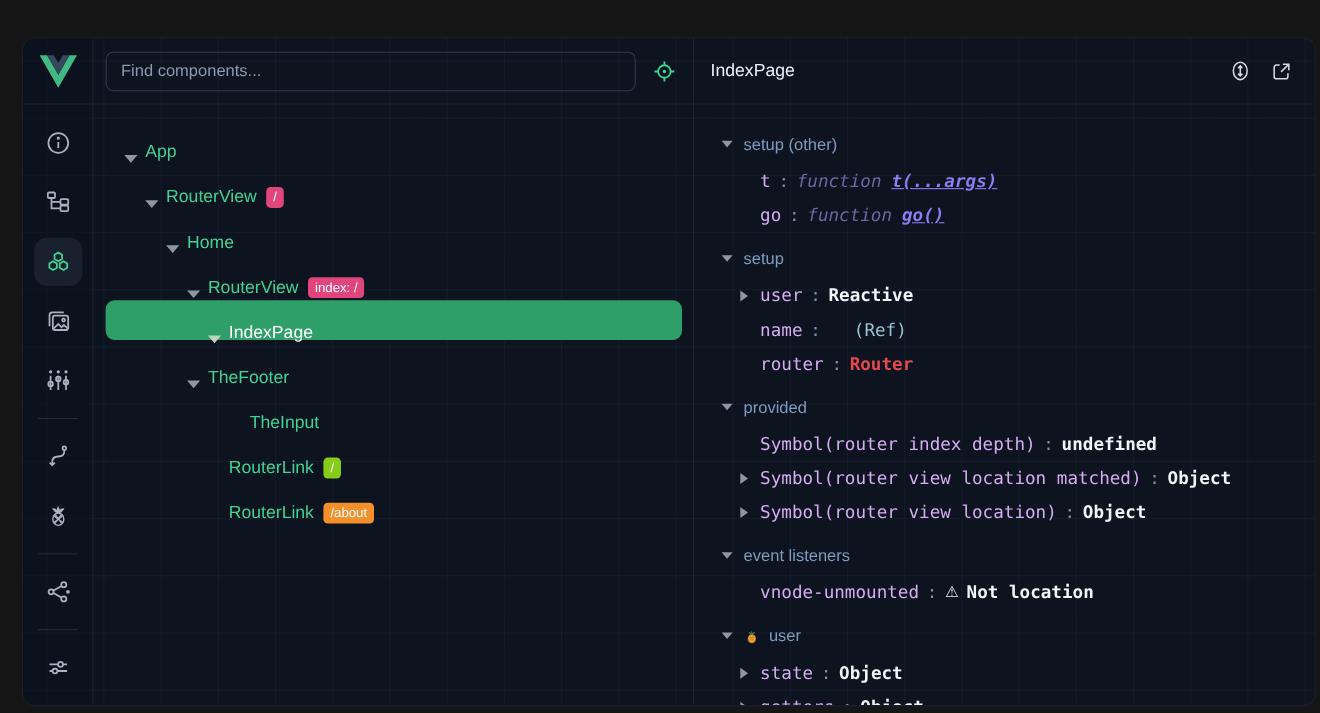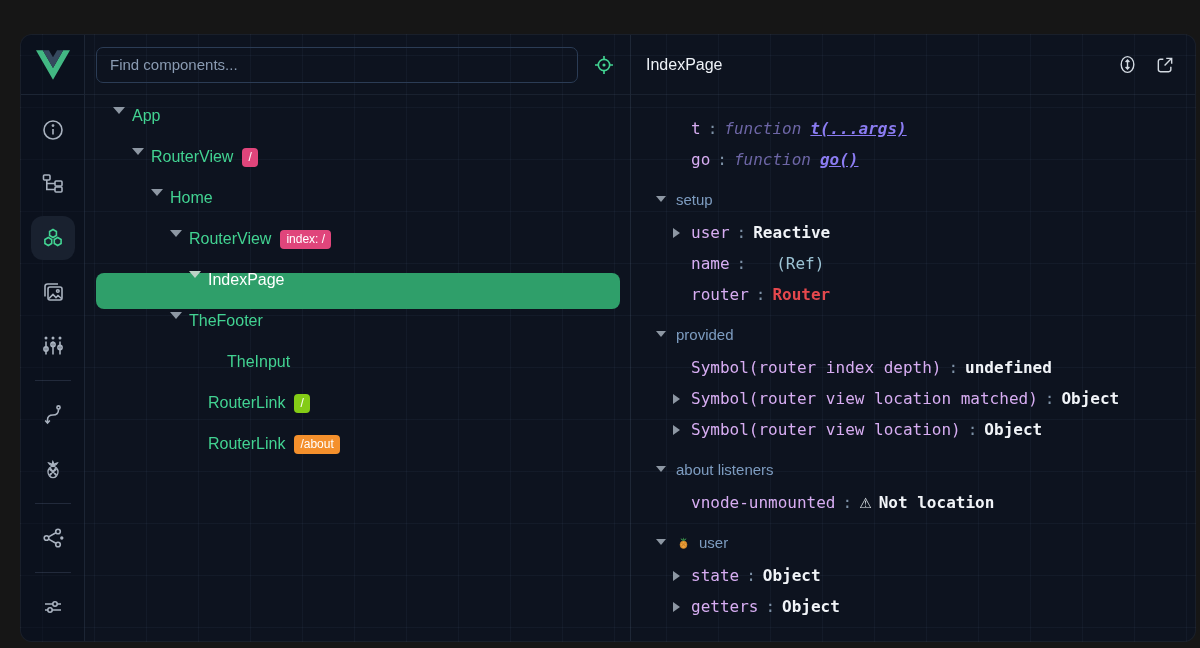--- a/index.html
+++ b/index.html
@@ -32,21 +32,21 @@
   .search-row { height:60px; flex:0 0 60px; display:flex; align-items:center;
                 padding:0 14px 0 11px; border-bottom:1px solid rgba(136,160,200,0.10); }
   .search-input { flex:1; height:36px; background:transparent; border:1px solid #2b3c55;
                   border-radius:7px; color:#dfe6ee; font-size:15px; padding:0 13px; outline:none;
                   font-family:"Liberation Sans",sans-serif; }
   .search-input::placeholder { color:#8a9bb2; }
   .crosshair-btn { margin-left:14px; width:24px; height:24px; display:flex; align-items:center;
                    justify-content:center; cursor:pointer; }
 
   .tree { flex:1; padding-top:12px; overflow:hidden; }
-  .trow { height:41px; display:flex; align-items:flex-start; position:relative;
+  .trow { height:41px; display:flex; align-items:flex-end; position:relative;
           font-size:16px; color:#42d392; cursor:pointer; }
   .trow > * { position:relative; z-index:1; }
   .lvl0{padding-left:28px}.lvl1{padding-left:47px}.lvl2{padding-left:66px}
   .lvl3{padding-left:85px}.lvl4{padding-left:104px}.lvl5{padding-left:123px}
   .tri-d { width:0;height:0;border-left:6px solid transparent;border-right:6px solid transparent;
            border-top:7px solid #8d97a3; margin-right:7px; flex:0 0 auto; }
   .tri-ph { width:12px; margin-right:7px; flex:0 0 auto; }
   .trow.selected::before { content:""; position:absolute; left:11px; right:10px; top:2px;
           bottom:3px; background:#2f9f6a; border-radius:8px; z-index:0; }
   .trow.selected { color:#ffffff; }
@@ -251,20 +251,24 @@
       <div class="hdr-icon">
         <svg width="20" height="20" viewBox="0 0 24 24" fill="none" stroke-width="1.7">
           <path d="M10 5H6.5A2.5 2.5 0 0 0 4 7.5v10A2.5 2.5 0 0 0 6.5 20h10a2.5 2.5 0 0 0 2.5-2.5V14"></path>
           <path d="M13.5 4H20v6.5 M20 4l-8.5 8.5"></path>
         </svg>
       </div>
     </div>
 
     <div class="rp-rows">
 
+      <div class="sect">
+        <span class="tri-s"></span>
+        <span>setup (other)</span>
+      </div>
 
       <div class="prow">
         <span class="exp"></span>
         <span class="pkey">t</span>
         <span class="c">:</span>
         <span class="kw">function</span>
         <span class="sig">t(...args)</span>
       </div>
       <div class="prow">
         <span class="exp"></span>
@@ -323,21 +327,21 @@
         <span class="exp">
             <span class="arr"></span>
           </span>
         <span class="pkey">Symbol(router view location)</span>
         <span class="c">:</span>
         <span class="vw">Object</span>
       </div>
 
       <div class="sect">
         <span class="tri-s"></span>
-        <span>about listeners</span>
+        <span>event listeners</span>
       </div>
 
       <div class="prow">
         <span class="exp"></span>
         <span class="pkey">vnode-unmounted</span>
         <span class="c">:</span>
         <span class="warn-icon">⚠</span>
         <span class="vw">Not location</span>
       </div>
 

